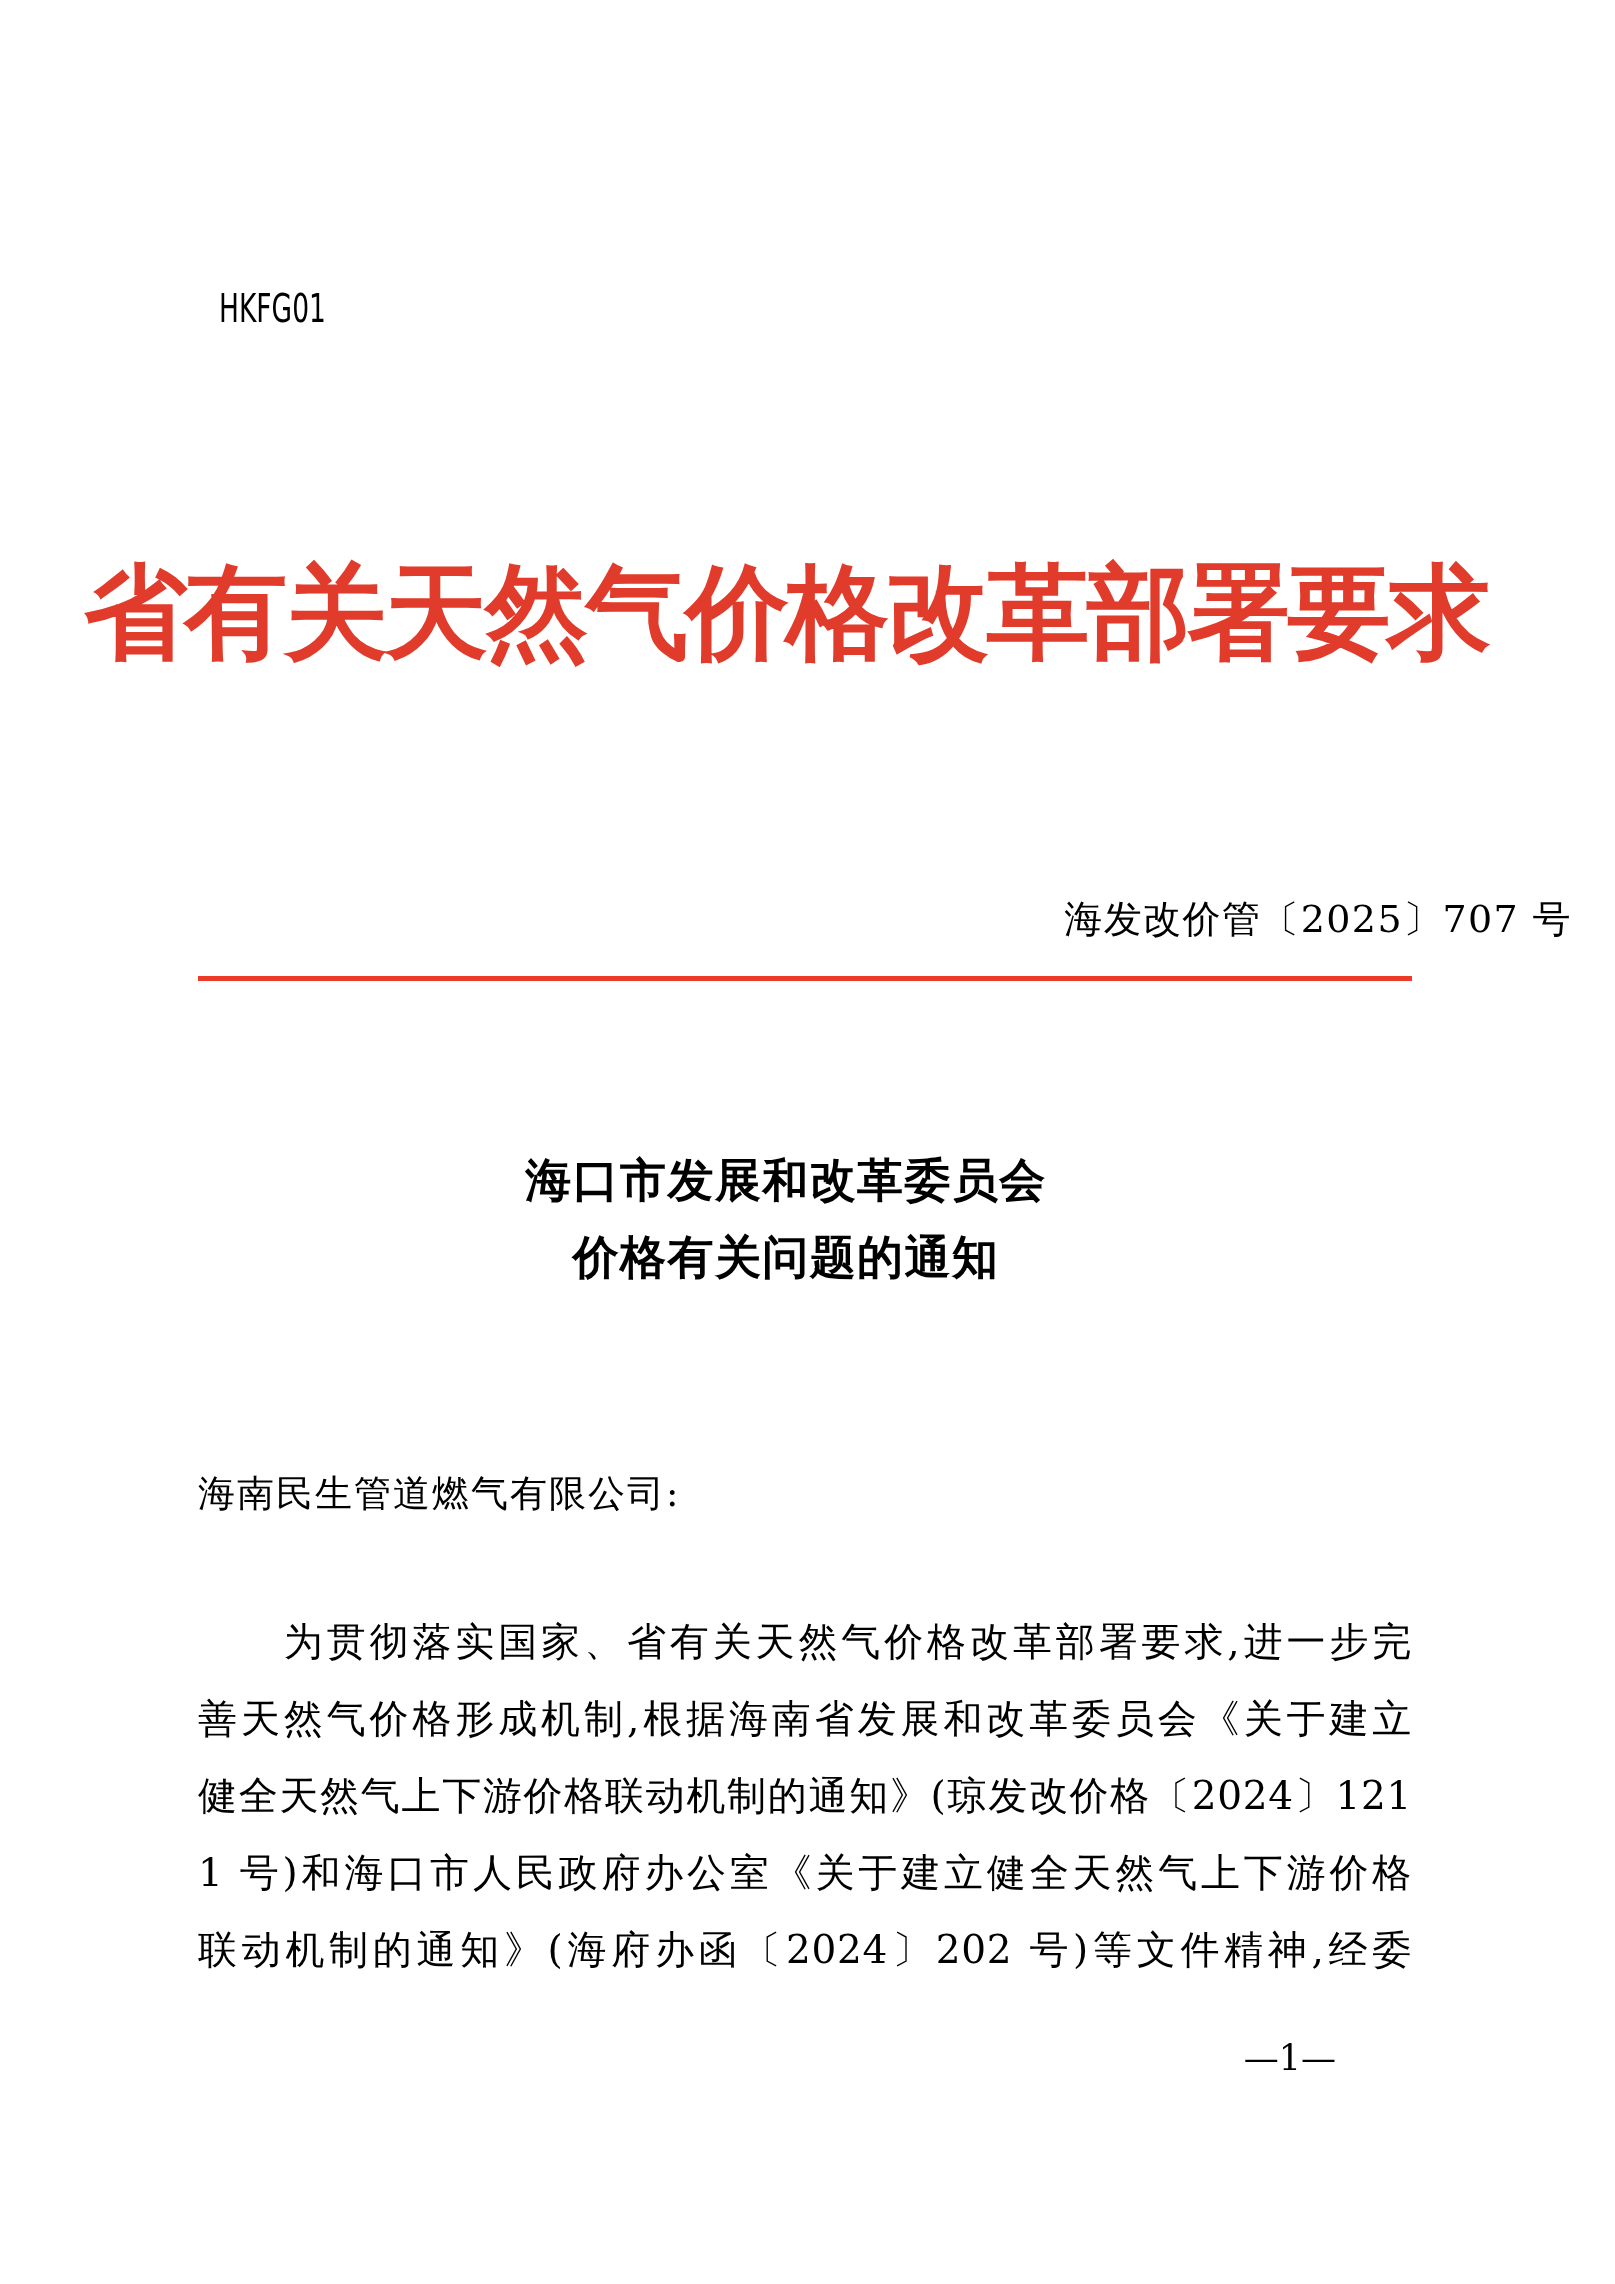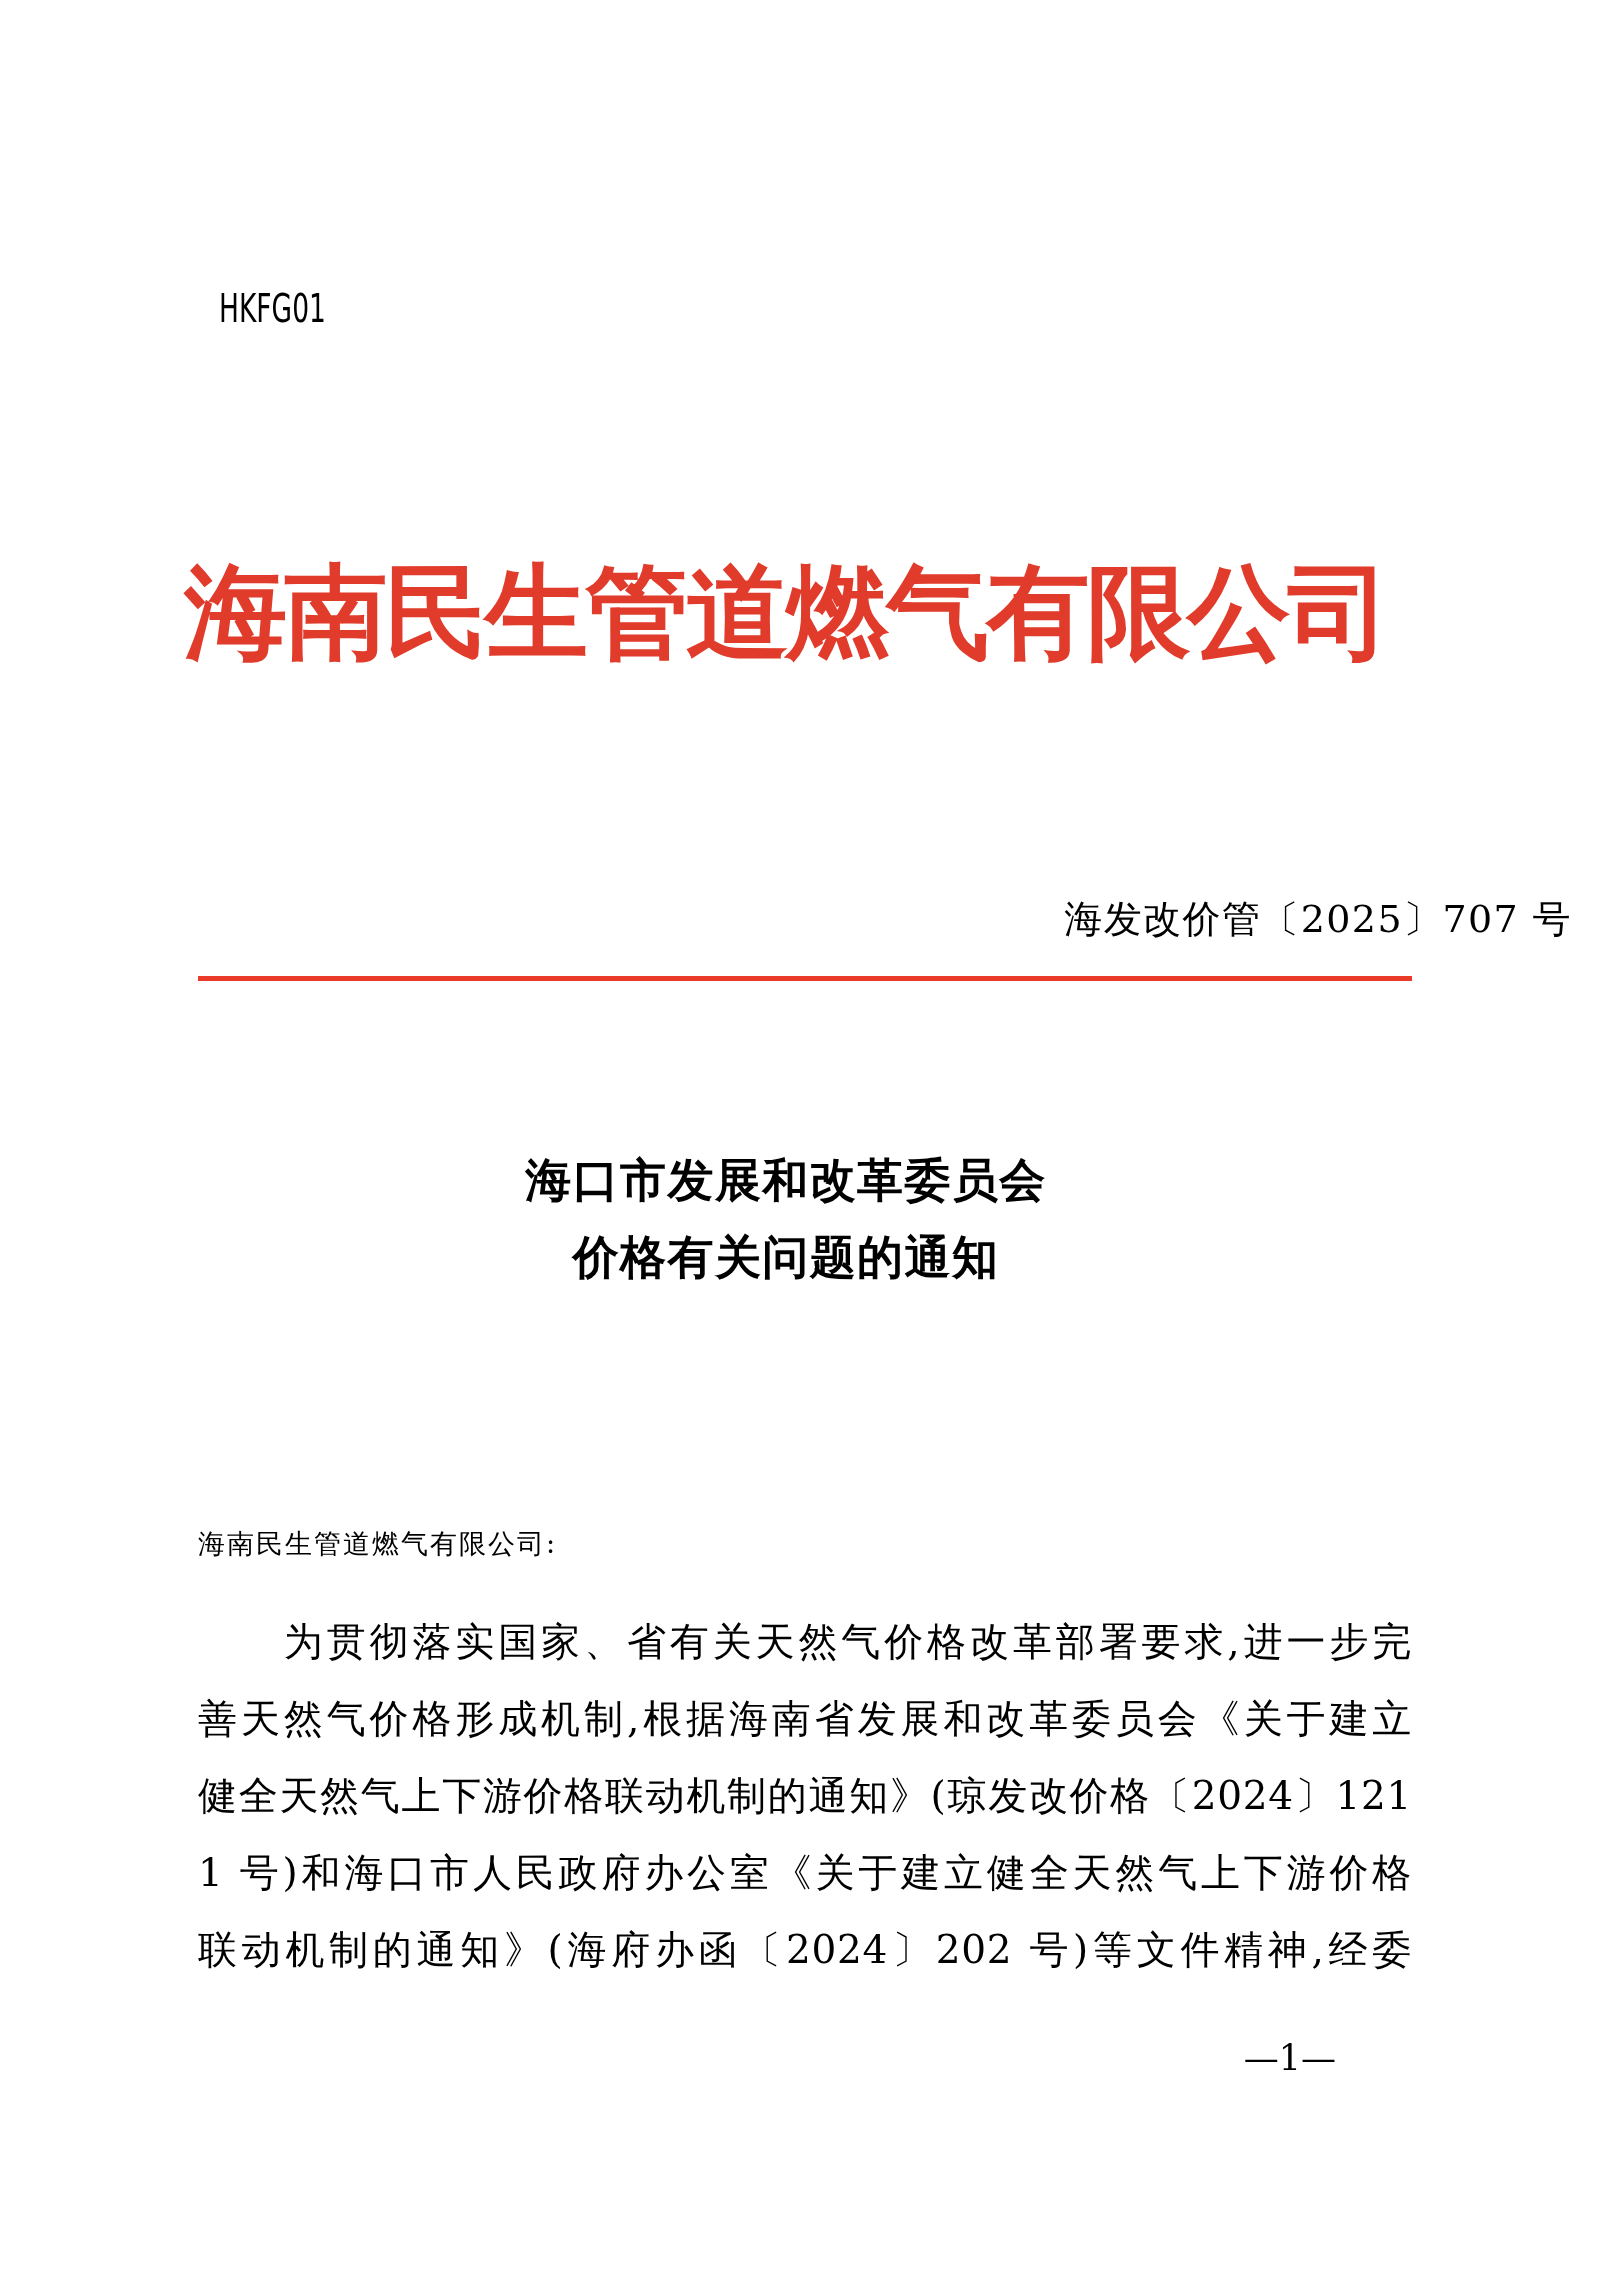--- a/index.html
+++ b/index.html
@@ -66,23 +66,23 @@
     font-size: 46px;
   }
   .doc-title .title-line {
     line-height: 77px;
     letter-spacing: 1.4px;
     white-space: nowrap;
   }
   .recipient {
     position: absolute;
     left: 198px;
-    top: 1515px;
+    top: 1465px;
     width: 1214px;
-    font-size: 27px;
+    font-size: 37px;
     line-height: 57px;
     letter-spacing: 2px;
     white-space: nowrap;
   }
   .body-text {
     position: absolute;
     left: 198px;
     top: 1603px;
     width: 1214px;
     font-size: 39px;
@@ -106,21 +106,21 @@
     white-space: nowrap;
   }
 </style>
 </head>
 <body>
 
 <div class="page">
 
   <div class="agency-code">HKFG01</div>
 
-  <div class="red-header">海南民生管道燃气有限公司</div>
+  <div class="red-header">省有关天然气价格改革部署要求</div>
 
   <div class="doc-number">海发改价管〔2025〕707 号</div>
 
   <div class="red-rule"></div>
 
   <div class="doc-title">
       <div class="title-line">海口市发展和改革委员会</div>
       <div class="title-line">价格有关问题的通知</div>
     </div>
 

